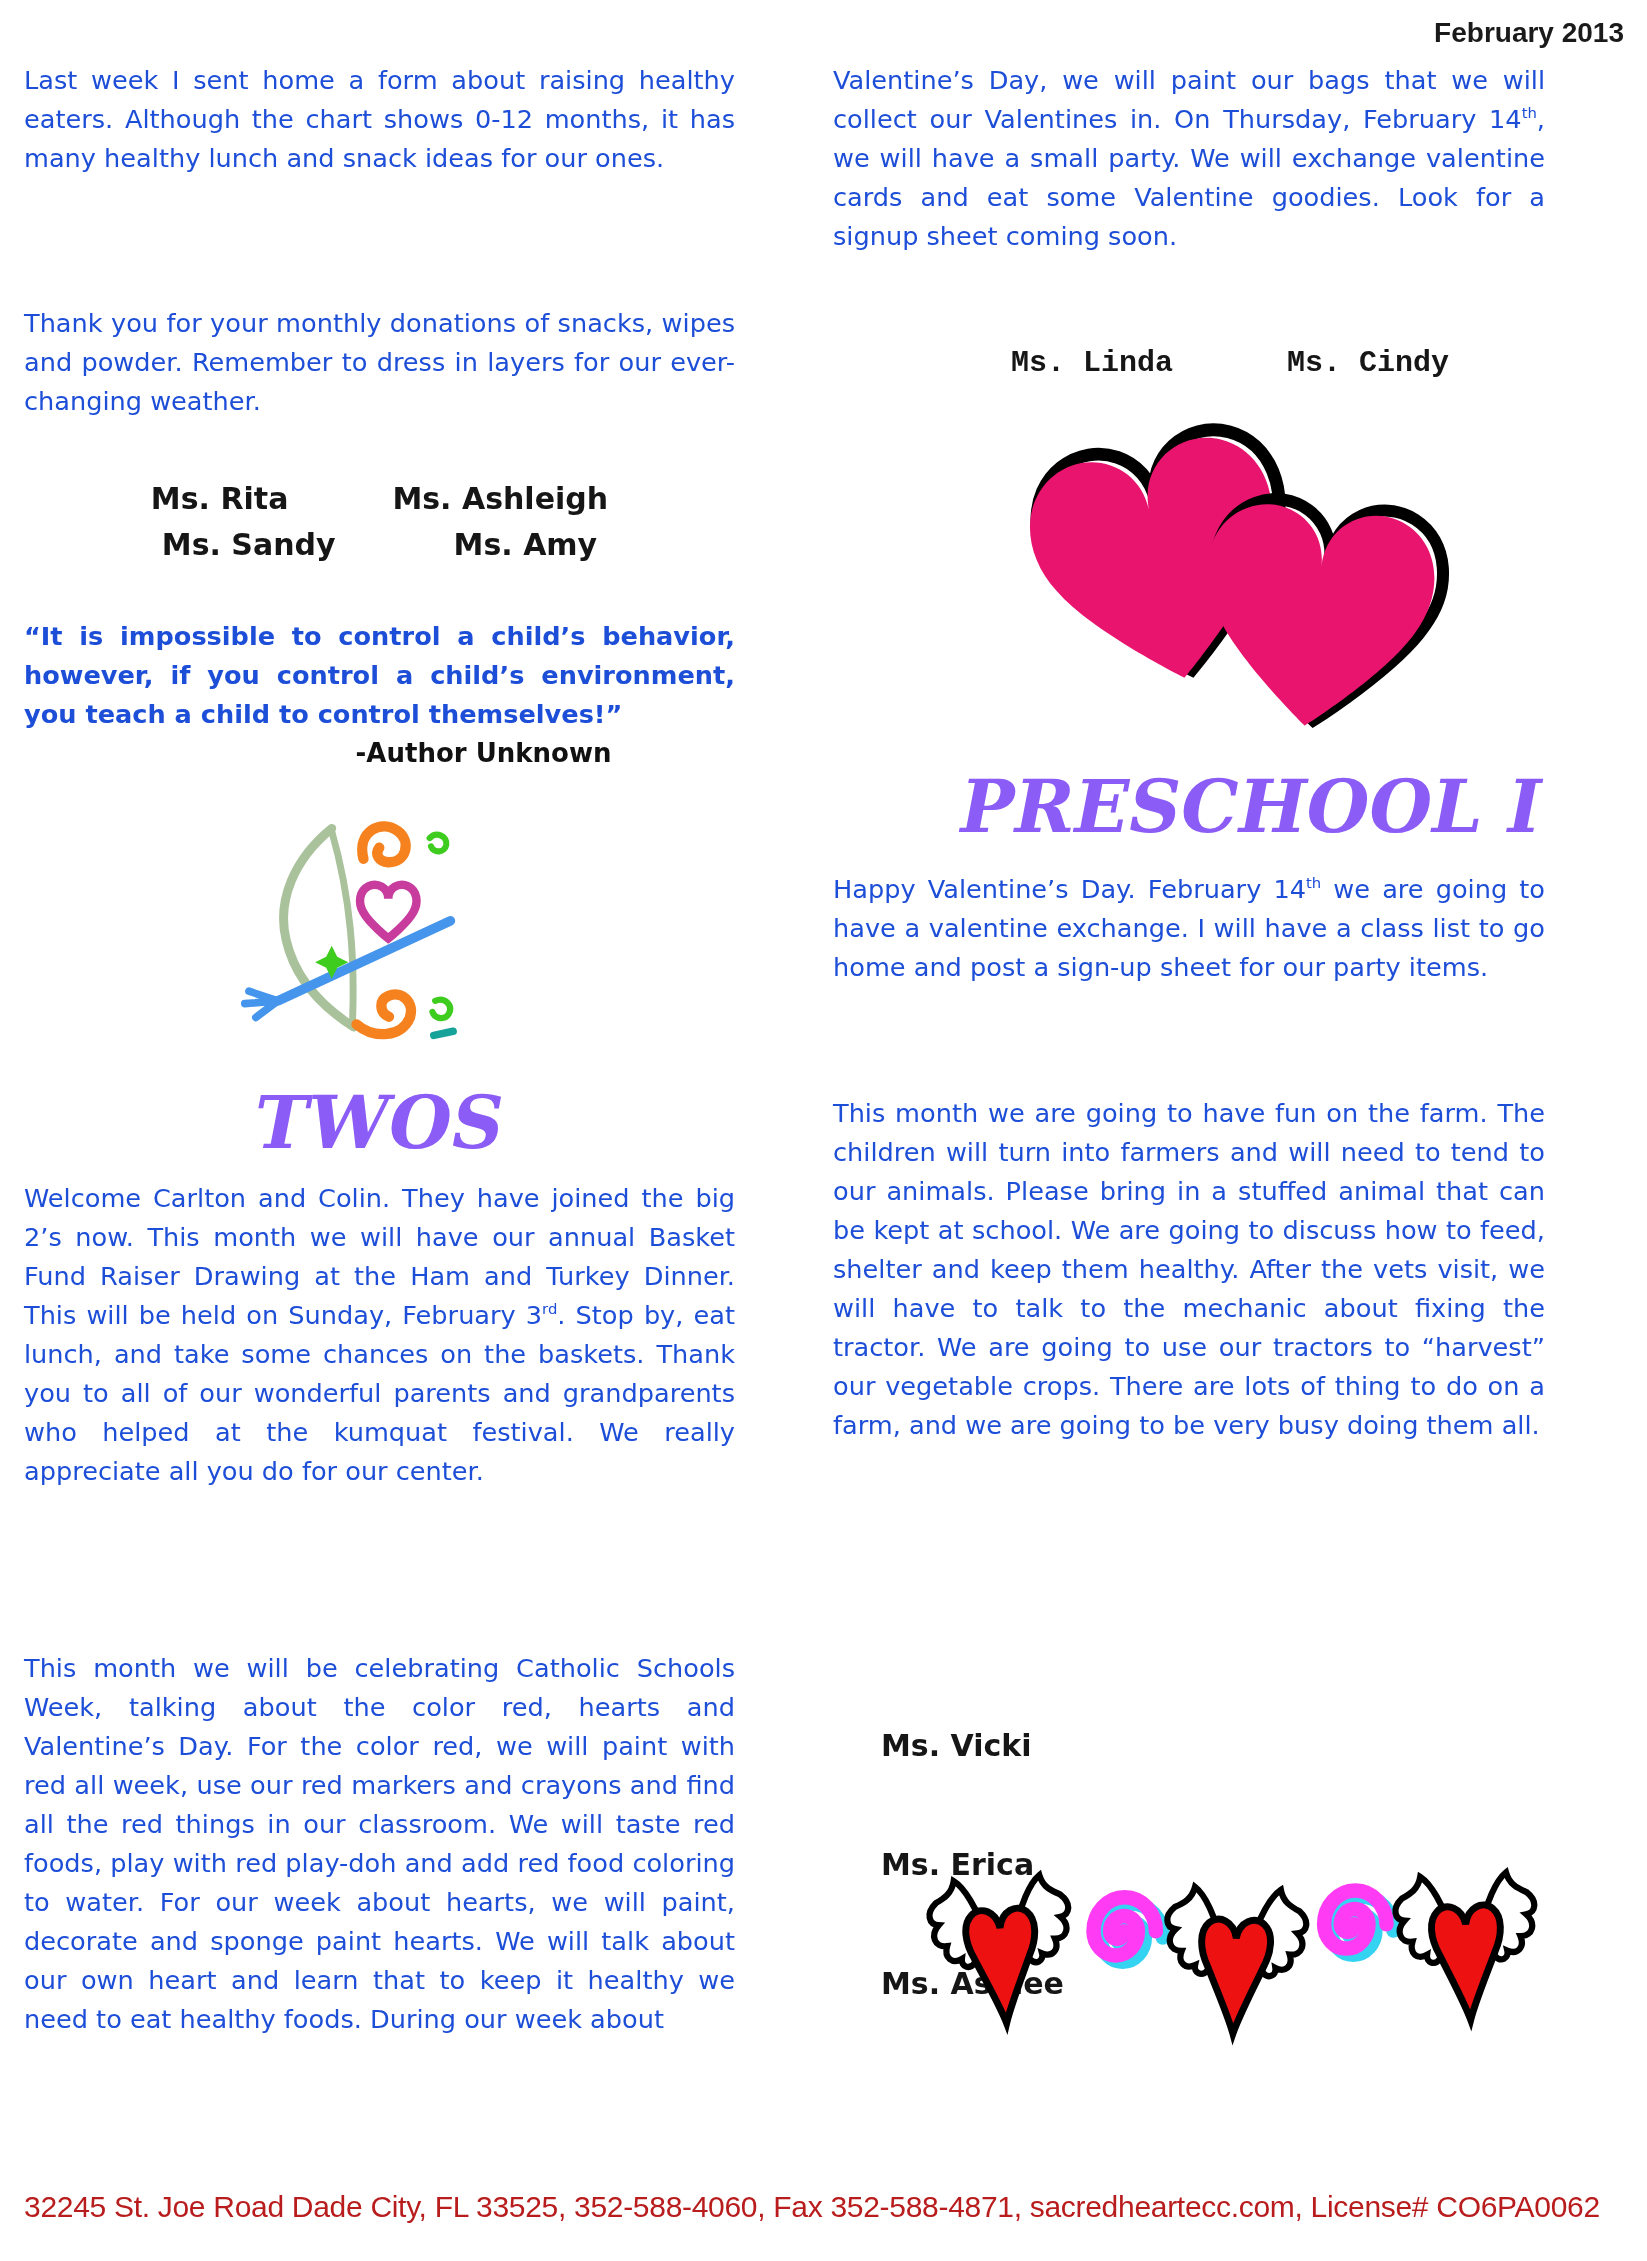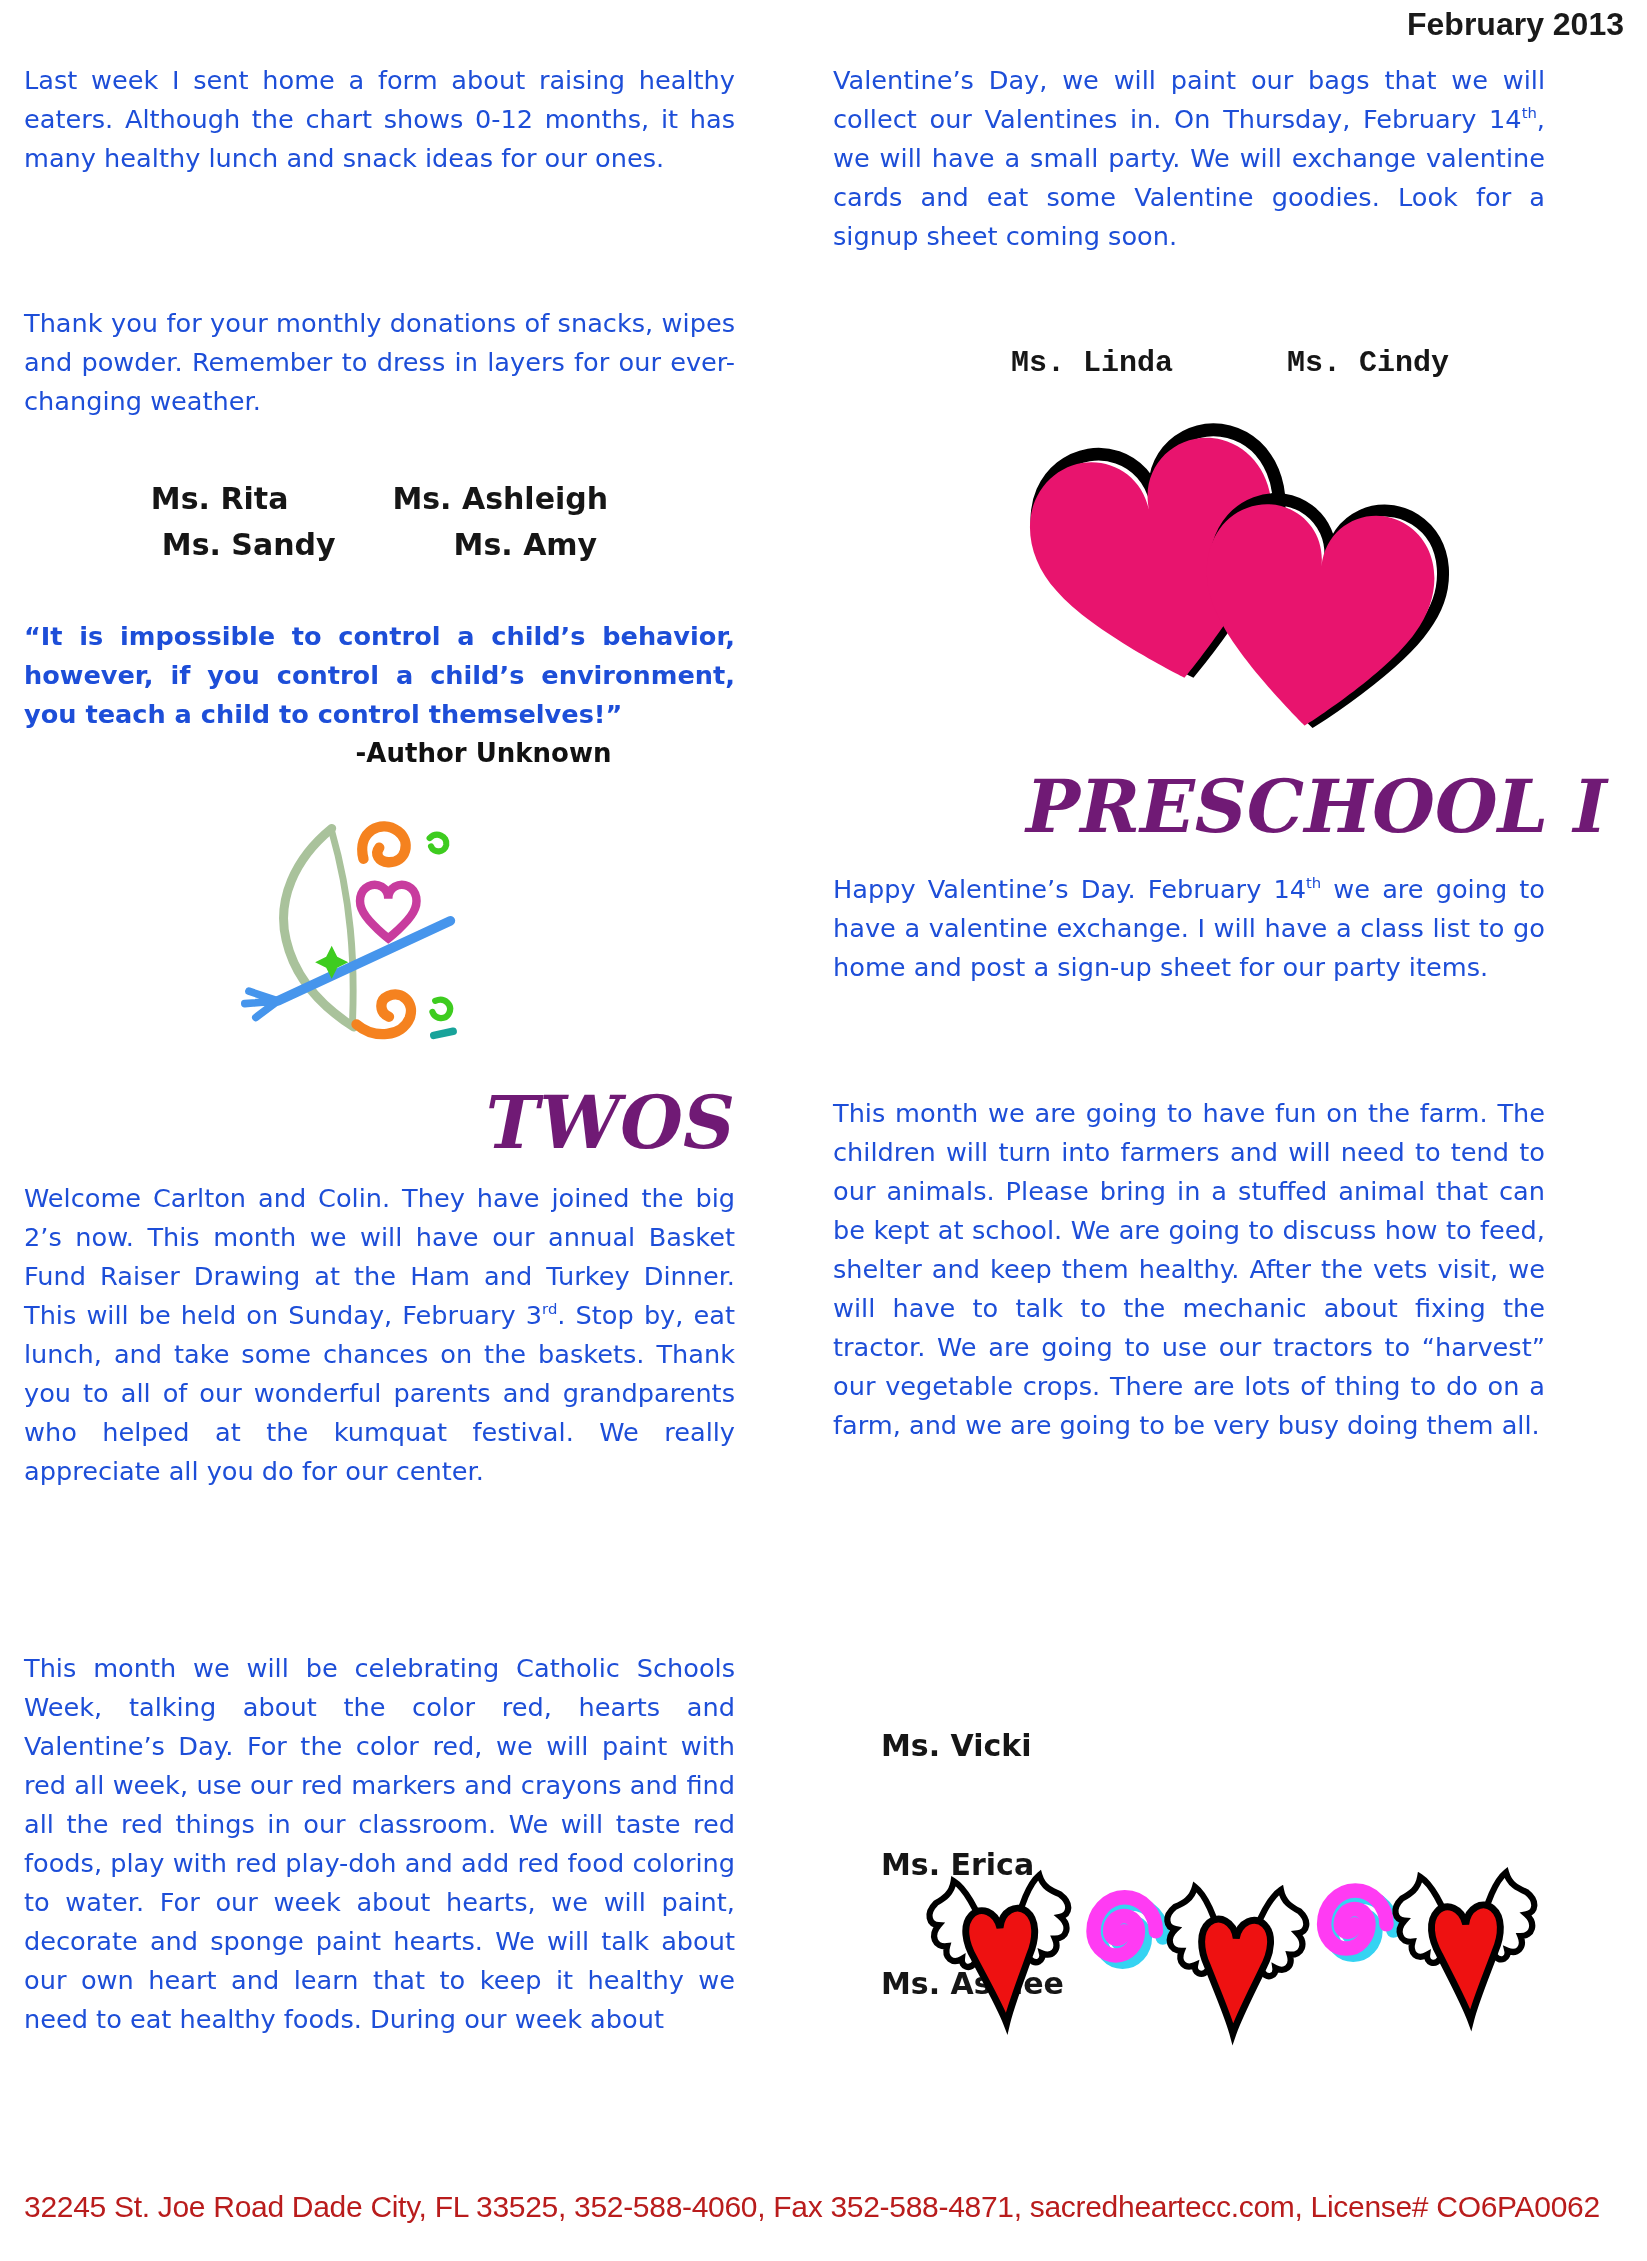--- a/index.html
+++ b/index.html
@@ -15,37 +15,38 @@
   .body-text{
     font-size:25.6px;
     line-height:39px;
     text-align:justify;
     color:#1d4ed8;
   }
   .bold{font-weight:bold;}
   .date{
     font-family:"Liberation Sans",sans-serif;
     font-weight:bold;
-    font-size:32px;
+    font-size:28px;
     color:#1a1a1a;
+    margin-top:11px;
   }
   .names-row{
     display:flex;
     justify-content:center;
     font-weight:bold;
     font-size:30px;
     line-height:46px;
     color:#161616;
   }
   .heading{
     font-family:"DejaVu Serif",serif;
     font-style:italic;
     font-weight:bold;
-    text-align:right;
-    color:#701a75;
+    text-align:center;
+    color:#8b5cf6;
     white-space:nowrap;
   }
   .author-line{
     font-weight:bold;
     font-size:26px;
     text-align:center;
     padding-left:104px;
   }
   .footer{
     font-family:Liberation Sans, sans-serif;

